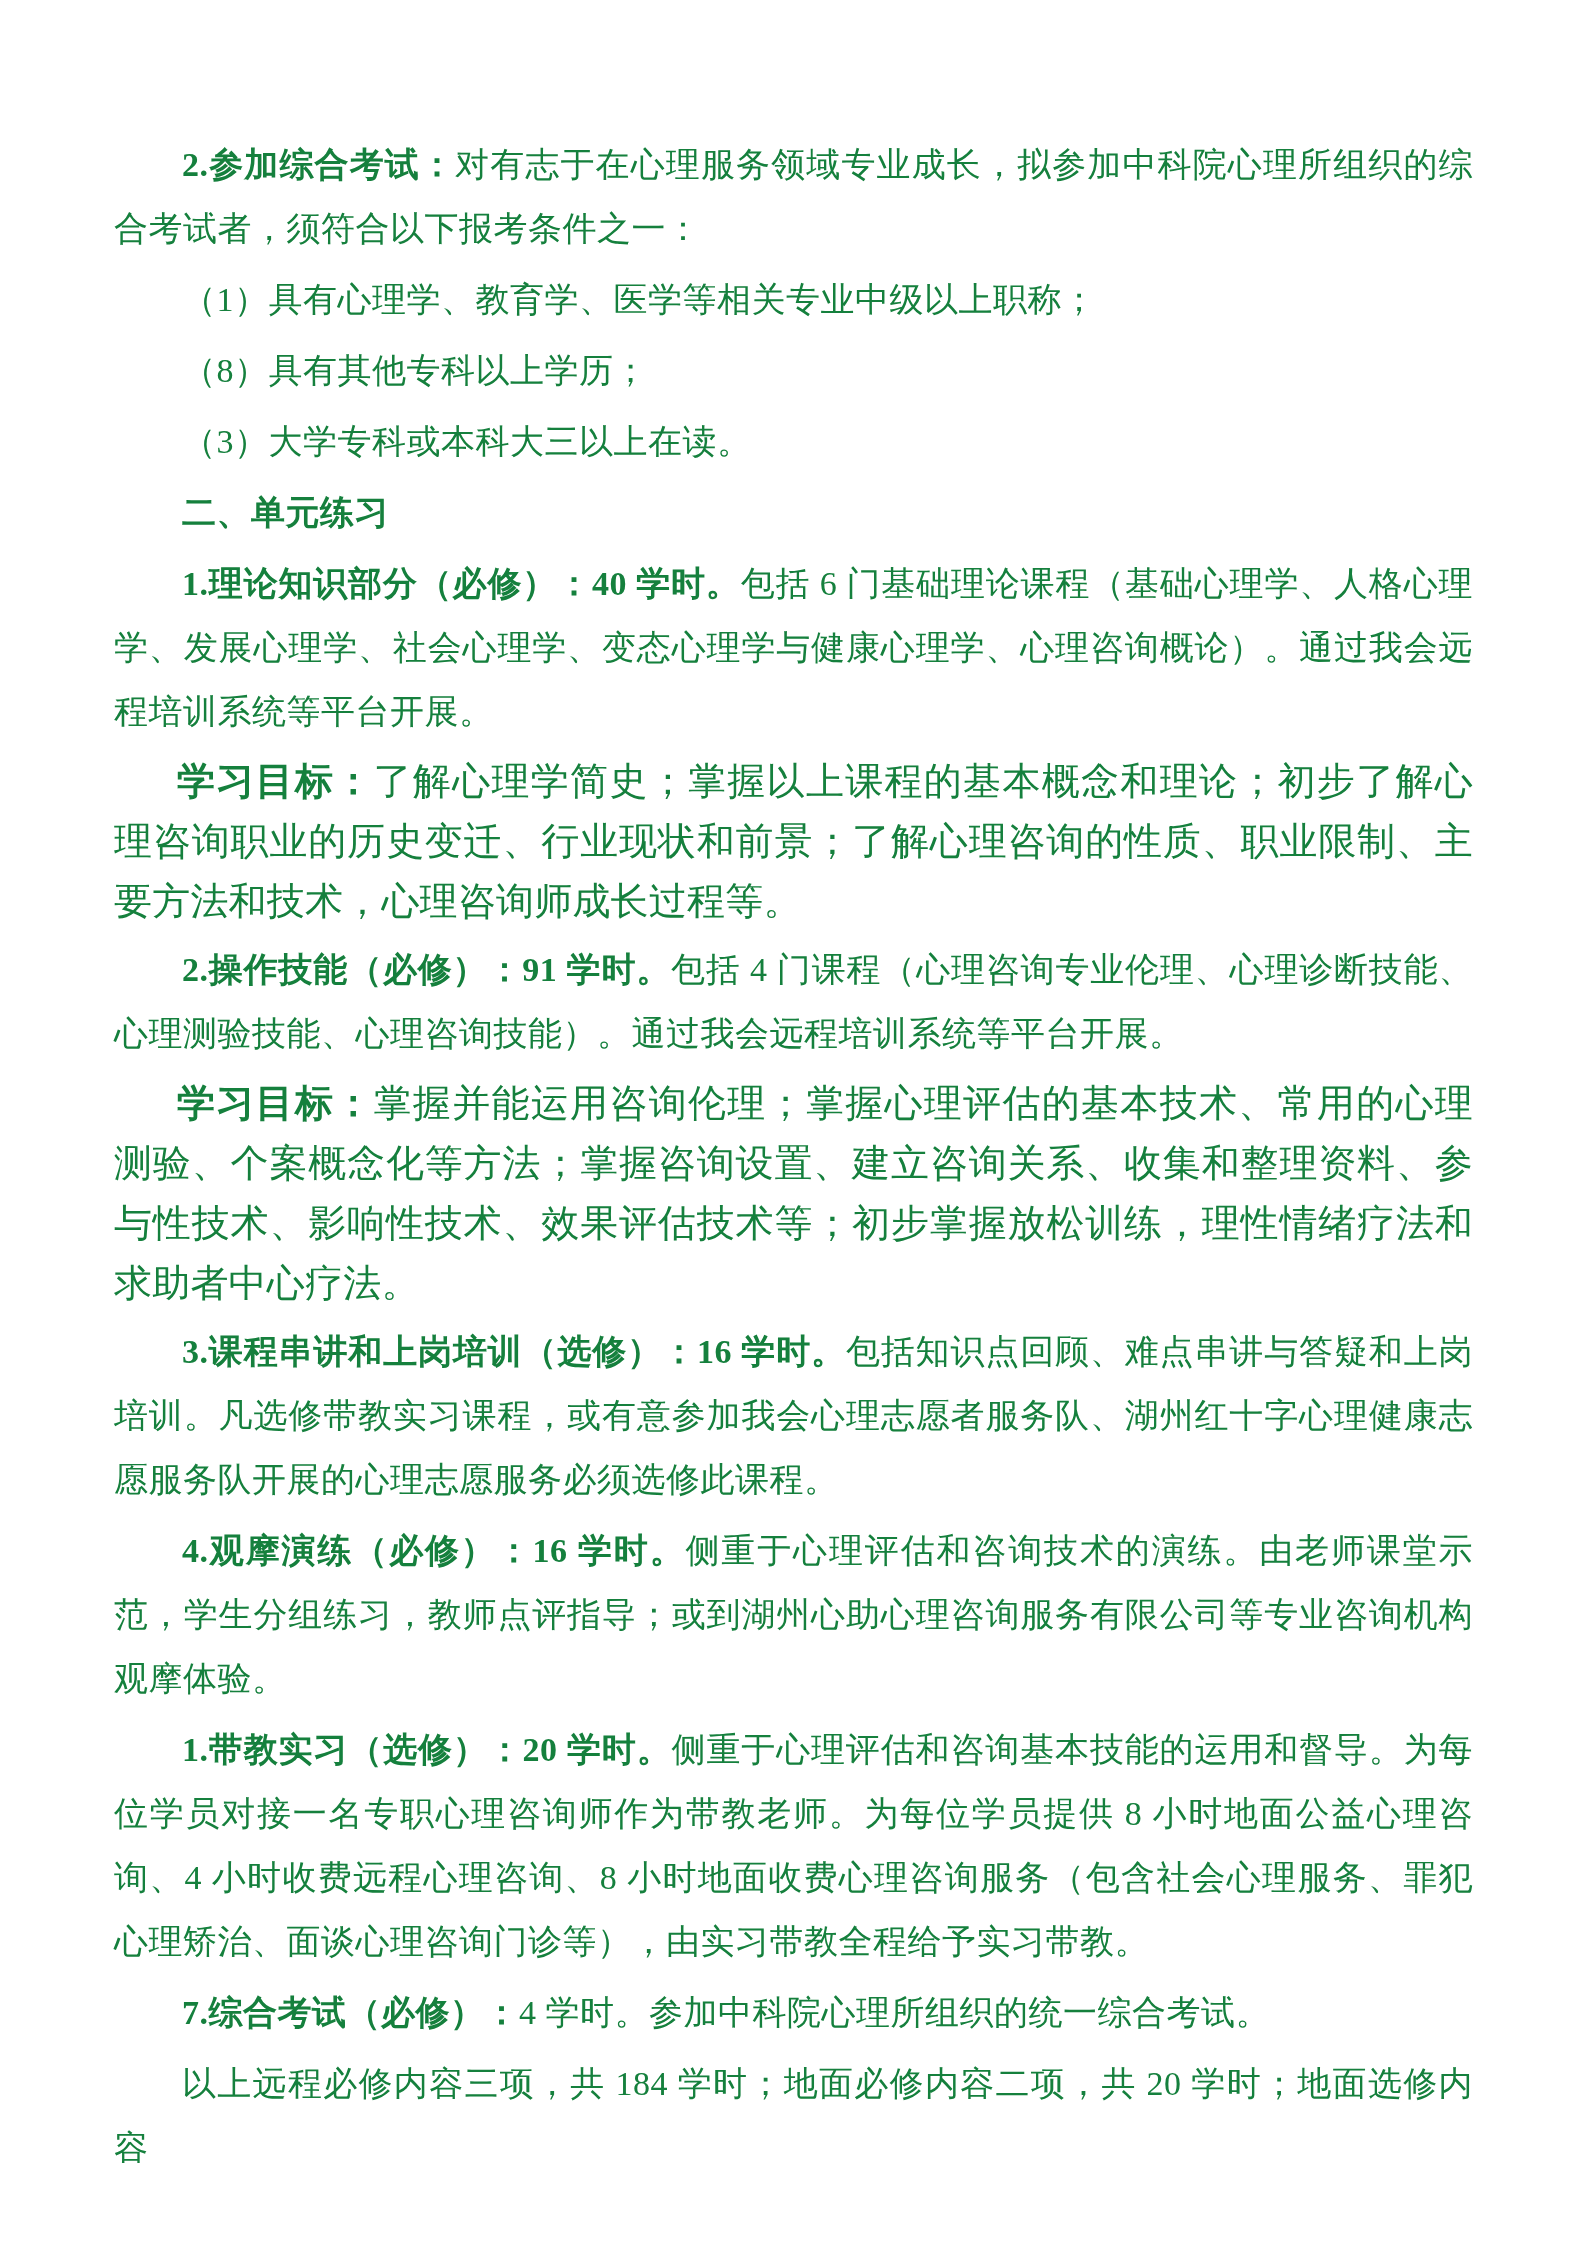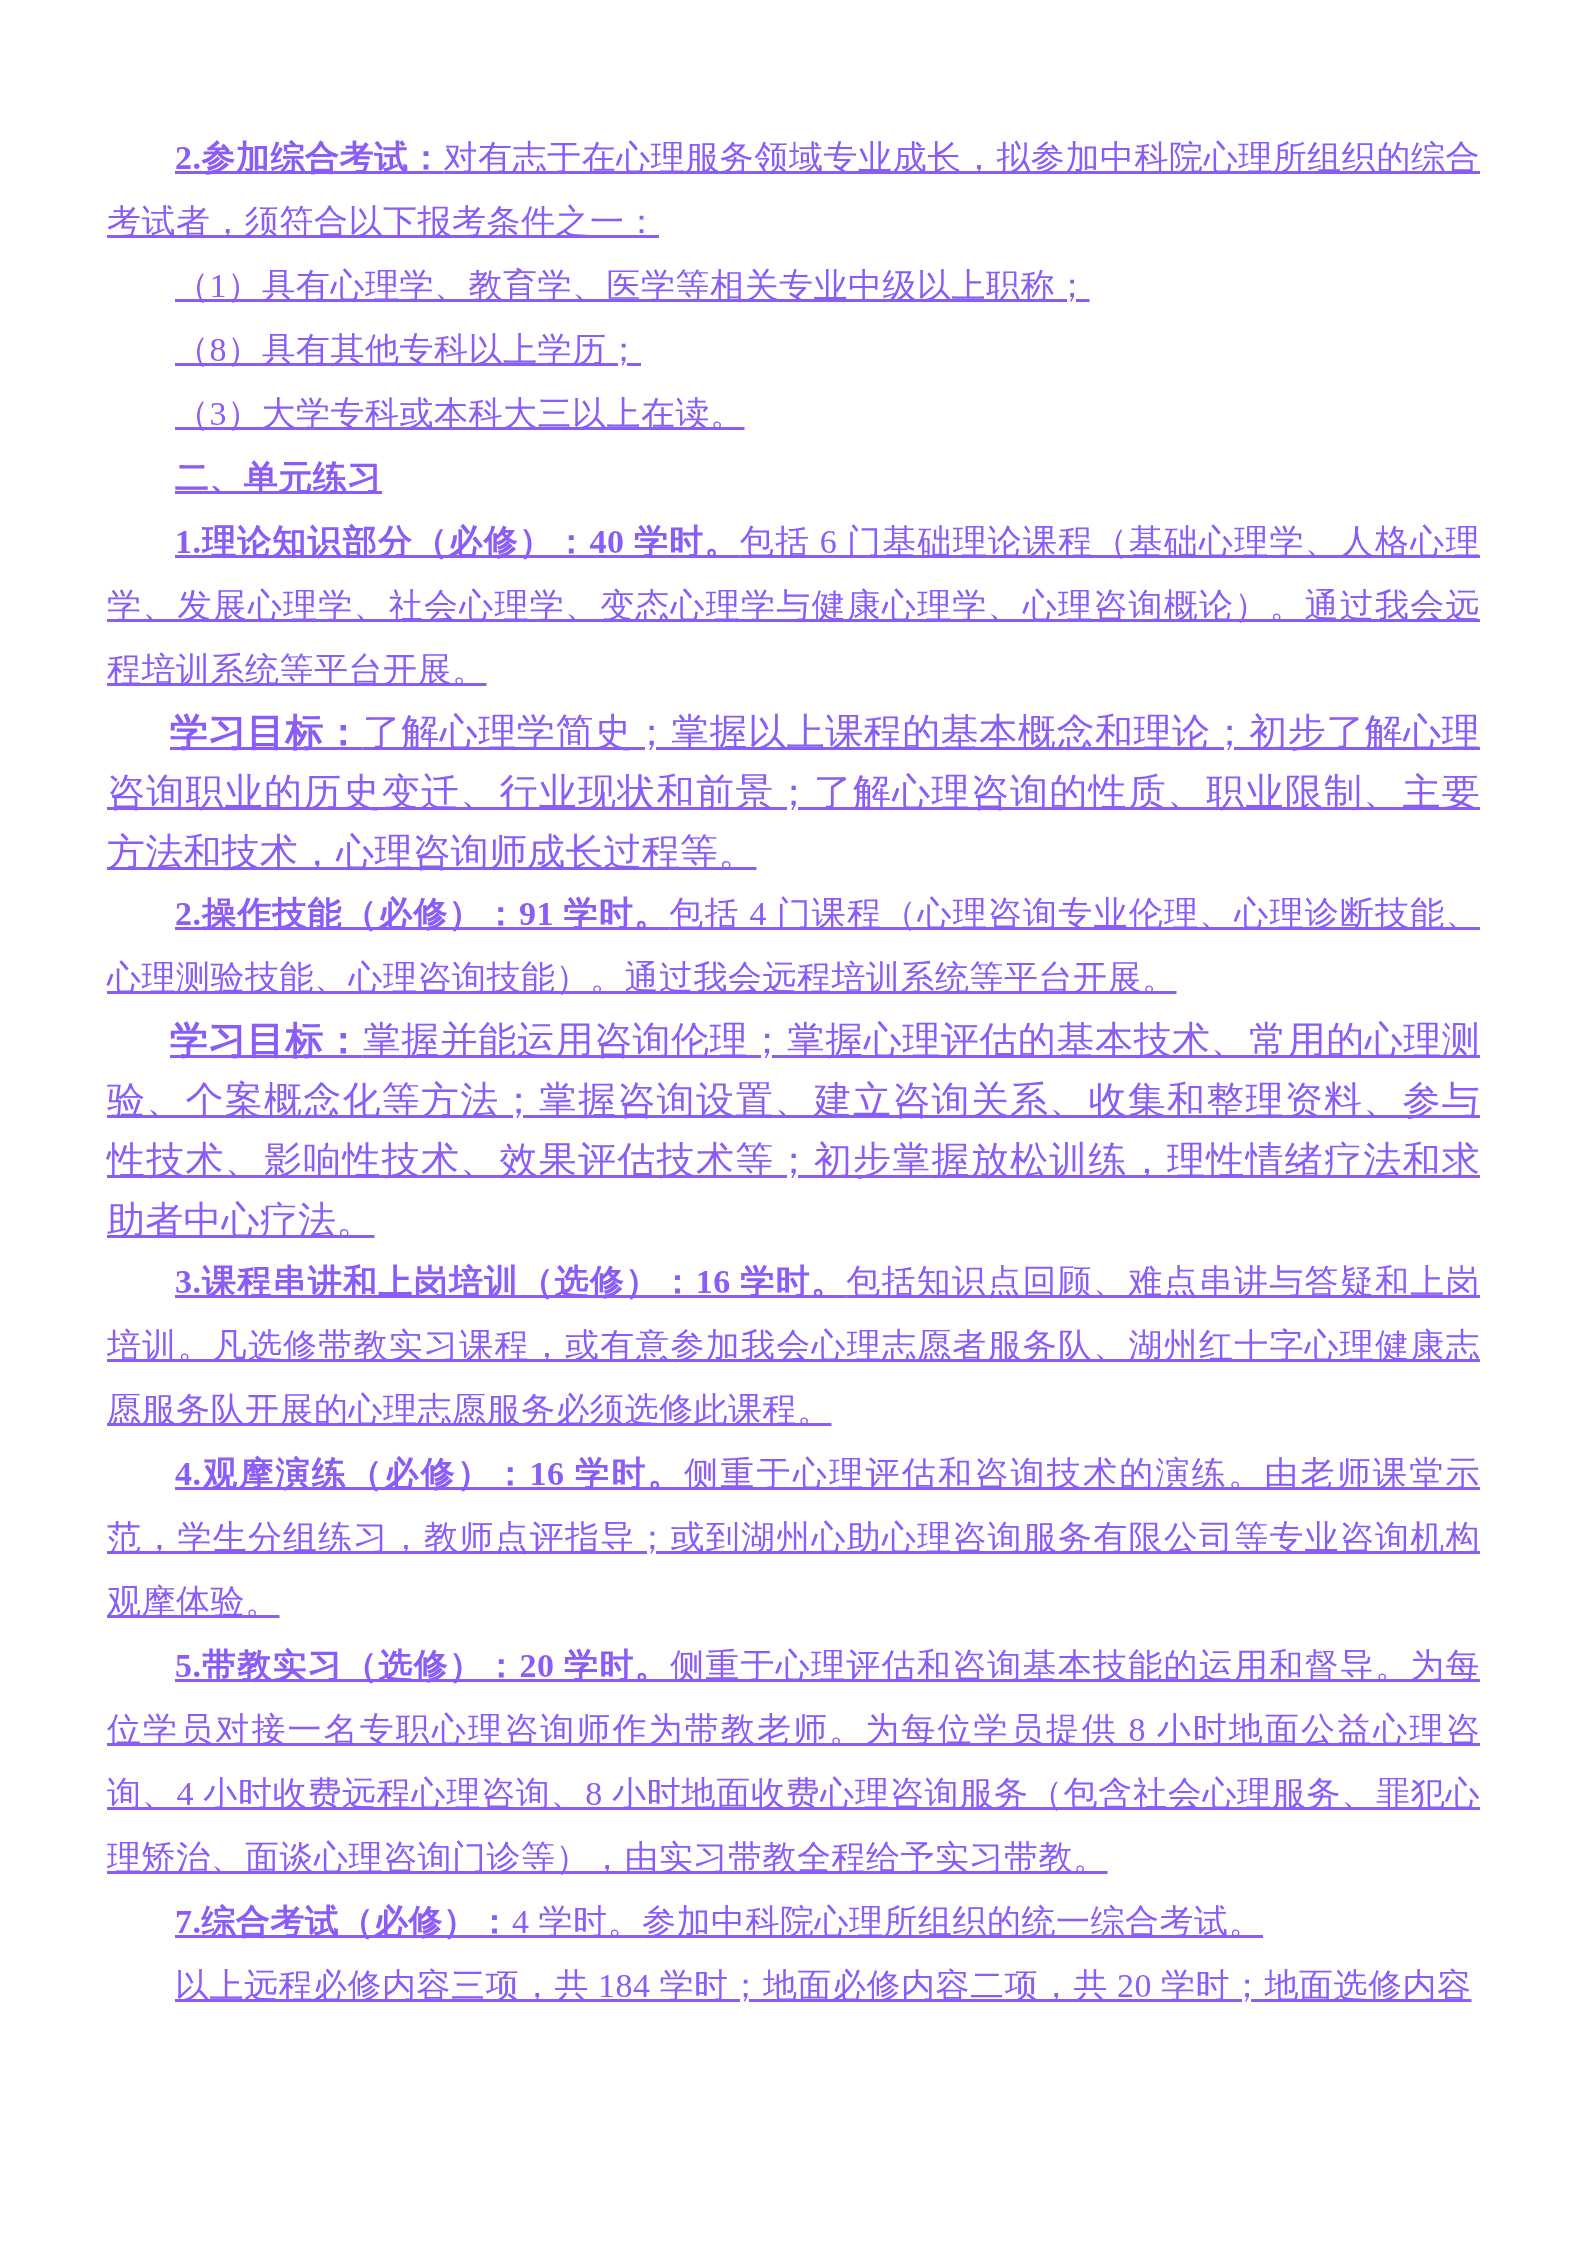--- a/index.html
+++ b/index.html
@@ -10,26 +10,25 @@
   .page {
     position: relative;
     width: 1587px;
     height: 2245px;
     background: #ffffff;
     box-sizing: border-box;
     padding: 126px 107px 0 107px;
     overflow: hidden;
   }
   .doc-body p {
-    margin: 0;
-    color: #8b5cf6;
+    margin: 7px;
+    color: #15803d;
     font-family: "Liberation Serif", "DejaVu Serif", serif;
     text-align: justify;
     text-align-last: left;
-    text-decoration: underline;
   }
   p.body {
     font-size: 34px;
     line-height: 64px;
     text-indent: 68px;
     letter-spacing: 0.5px;
   }
   p.note {
     font-size: 38px;
     line-height: 60px;
@@ -47,17 +46,17 @@
       <p class="body"><span>（1）具有心理学、教育学、医学等相关专业中级以上职称；</span></p>
       <p class="body"><span>（8）具有其他专科以上学历；</span></p>
       <p class="body"><span>（3）大学专科或本科大三以上在读。</span></p>
       <p class="body"><span class="b">二、单元练习</span></p>
       <p class="body"><span class="b">1.理论知识部分（必修）：40 学时。</span><span>包括 6 门基础理论课程（基础心理学、人格心理学、发展心理学、社会心理学、变态心理学与健康心理学、心理咨询概论）。通过我会远程培训系统等平台开展。</span></p>
       <p class="note"><span class="b">学习目标：</span><span>了解心理学简史；掌握以上课程的基本概念和理论；初步了解心理咨询职业的历史变迁、行业现状和前景；了解心理咨询的性质、职业限制、主要方法和技术，心理咨询师成长过程等。</span></p>
       <p class="body"><span class="b">2.操作技能（必修）：91 学时。</span><span>包括 4 门课程（心理咨询专业伦理、心理诊断技能、心理测验技能、心理咨询技能）。通过我会远程培训系统等平台开展。</span></p>
       <p class="note"><span class="b">学习目标：</span><span>掌握并能运用咨询伦理；掌握心理评估的基本技术、常用的心理测验、个案概念化等方法；掌握咨询设置、建立咨询关系、收集和整理资料、参与性技术、影响性技术、效果评估技术等；初步掌握放松训练，理性情绪疗法和求助者中心疗法。</span></p>
       <p class="body"><span class="b">3.课程串讲和上岗培训（选修）：16 学时。</span><span>包括知识点回顾、难点串讲与答疑和上岗培训。凡选修带教实习课程，或有意参加我会心理志愿者服务队、湖州红十字心理健康志愿服务队开展的心理志愿服务必须选修此课程。</span></p>
       <p class="body"><span class="b">4.观摩演练（必修）：16 学时。</span><span>侧重于心理评估和咨询技术的演练。由老师课堂示范，学生分组练习，教师点评指导；或到湖州心助心理咨询服务有限公司等专业咨询机构观摩体验。</span></p>
-      <p class="body"><span class="b">5.带教实习（选修）：20 学时。</span><span>侧重于心理评估和咨询基本技能的运用和督导。为每位学员对接一名专职心理咨询师作为带教老师。为每位学员提供 8 小时地面公益心理咨询、4 小时收费远程心理咨询、8 小时地面收费心理咨询服务（包含社会心理服务、罪犯心理矫治、面谈心理咨询门诊等），由实习带教全程给予实习带教。</span></p>
+      <p class="body"><span class="b">1.带教实习（选修）：20 学时。</span><span>侧重于心理评估和咨询基本技能的运用和督导。为每位学员对接一名专职心理咨询师作为带教老师。为每位学员提供 8 小时地面公益心理咨询、4 小时收费远程心理咨询、8 小时地面收费心理咨询服务（包含社会心理服务、罪犯心理矫治、面谈心理咨询门诊等），由实习带教全程给予实习带教。</span></p>
       <p class="body"><span class="b">7.综合考试（必修）：</span><span>4 学时。参加中科院心理所组织的统一综合考试。</span></p>
       <p class="body"><span>以上远程必修内容三项，共 184 学时；地面必修内容二项，共 20 学时；地面选修内容</span></p>
     </div>
 </div>
 
 </body></html>

